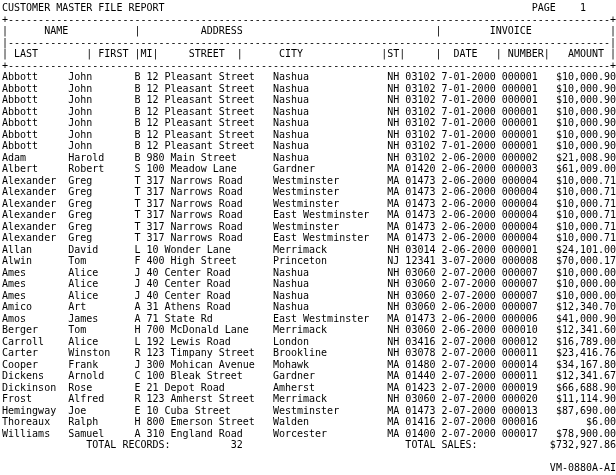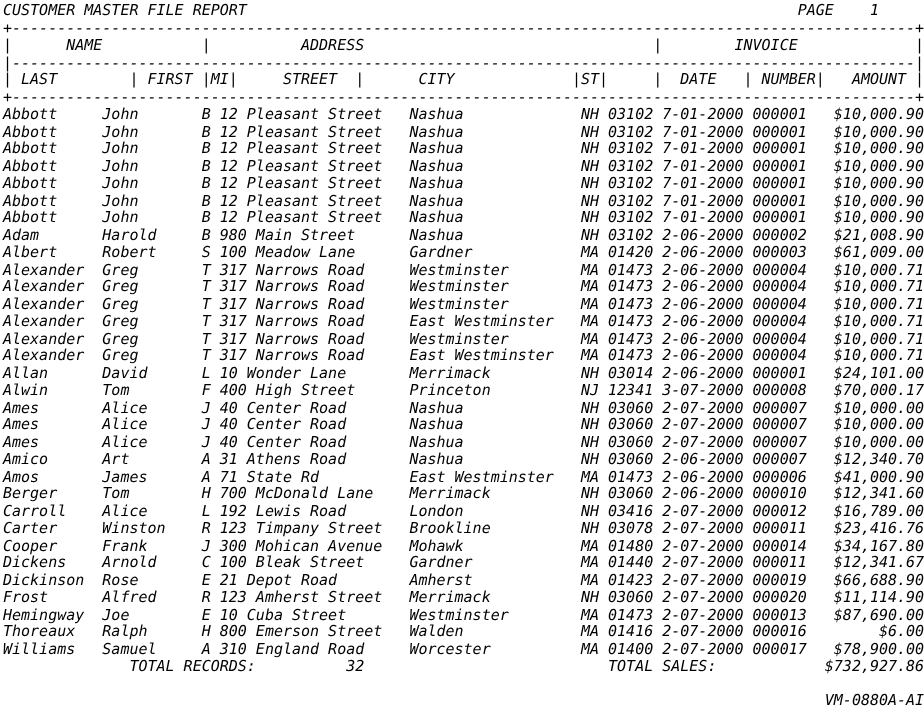--- a/index.html
+++ b/index.html
@@ -14,19 +14,18 @@
     font-family: "DejaVu Sans Mono", "Liberation Mono", monospace;
     font-size: 10px;
     line-height: 11.5px;
     color: #000000;
     white-space: pre;
     padding: 2px 0 0 2px;
   }
   .ln {
     height: 11.5px;
     letter-spacing: 0;
-    font-style: italic;
   }
 </style>
 </head>
 <body>
 
 <div class="report" style="background: rgb(255, 255, 255); color: rgb(0, 0, 0);"><div class="ln">CUSTOMER MASTER FILE REPORT                                                             PAGE    1     </div><div class="ln">+----------------------------------------------------------------------------------------------------+</div><div class="ln">|      NAME           |          ADDRESS                                |        INVOICE             |</div><div class="ln">|----------------------------------------------------------------------------------------------------|</div><div class="ln">| LAST        | FIRST |MI|     STREET  |      CITY             |ST|     |  DATE   | NUMBER|   AMOUNT |</div><div class="ln">+----------------------------------------------------------------------------------------------------+</div><div class="ln">Abbott     John       B 12 Pleasant Street   Nashua             NH 03102 7-01-2000 000001   $10,000.90</div><div class="ln">Abbott     John       B 12 Pleasant Street   Nashua             NH 03102 7-01-2000 000001   $10,000.90</div><div class="ln">Abbott     John       B 12 Pleasant Street   Nashua             NH 03102 7-01-2000 000001   $10,000.90</div><div class="ln">Abbott     John       B 12 Pleasant Street   Nashua             NH 03102 7-01-2000 000001   $10,000.90</div><div class="ln">Abbott     John       B 12 Pleasant Street   Nashua             NH 03102 7-01-2000 000001   $10,000.90</div><div class="ln">Abbott     John       B 12 Pleasant Street   Nashua             NH 03102 7-01-2000 000001   $10,000.90</div><div class="ln">Abbott     John       B 12 Pleasant Street   Nashua             NH 03102 7-01-2000 000001   $10,000.90</div><div class="ln">Adam       Harold     B 980 Main Street      Nashua             NH 03102 2-06-2000 000002   $21,008.90</div><div class="ln">Albert     Robert     S 100 Meadow Lane      Gardner            MA 01420 2-06-2000 000003   $61,009.00</div><div class="ln">Alexander  Greg       T 317 Narrows Road     Westminster        MA 01473 2-06-2000 000004   $10,000.71</div><div class="ln">Alexander  Greg       T 317 Narrows Road     Westminster        MA 01473 2-06-2000 000004   $10,000.71</div><div class="ln">Alexander  Greg       T 317 Narrows Road     Westminster        MA 01473 2-06-2000 000004   $10,000.71</div><div class="ln">Alexander  Greg       T 317 Narrows Road     East Westminster   MA 01473 2-06-2000 000004   $10,000.71</div><div class="ln">Alexander  Greg       T 317 Narrows Road     Westminster        MA 01473 2-06-2000 000004   $10,000.71</div><div class="ln">Alexander  Greg       T 317 Narrows Road     East Westminster   MA 01473 2-06-2000 000004   $10,000.71</div><div class="ln">Allan      David      L 10 Wonder Lane       Merrimack          NH 03014 2-06-2000 000001   $24,101.00</div><div class="ln">Alwin      Tom        F 400 High Street      Princeton          NJ 12341 3-07-2000 000008   $70,000.17</div><div class="ln">Ames       Alice      J 40 Center Road       Nashua             NH 03060 2-07-2000 000007   $10,000.00</div><div class="ln">Ames       Alice      J 40 Center Road       Nashua             NH 03060 2-07-2000 000007   $10,000.00</div><div class="ln">Ames       Alice      J 40 Center Road       Nashua             NH 03060 2-07-2000 000007   $10,000.00</div><div class="ln">Amico      Art        A 31 Athens Road       Nashua             NH 03060 2-06-2000 000007   $12,340.70</div><div class="ln">Amos       James      A 71 State Rd          East Westminster   MA 01473 2-06-2000 000006   $41,000.90</div><div class="ln">Berger     Tom        H 700 McDonald Lane    Merrimack          NH 03060 2-06-2000 000010   $12,341.60</div><div class="ln">Carroll    Alice      L 192 Lewis Road       London             NH 03416 2-07-2000 000012   $16,789.00</div><div class="ln">Carter     Winston    R 123 Timpany Street   Brookline          NH 03078 2-07-2000 000011   $23,416.76</div><div class="ln">Cooper     Frank      J 300 Mohican Avenue   Mohawk             MA 01480 2-07-2000 000014   $34,167.80</div><div class="ln">Dickens    Arnold     C 100 Bleak Street     Gardner            MA 01440 2-07-2000 000011   $12,341.67</div><div class="ln">Dickinson  Rose       E 21 Depot Road        Amherst            MA 01423 2-07-2000 000019   $66,688.90</div><div class="ln">Frost      Alfred     R 123 Amherst Street   Merrimack          NH 03060 2-07-2000 000020   $11,114.90</div><div class="ln">Hemingway  Joe        E 10 Cuba Street       Westminster        MA 01473 2-07-2000 000013   $87,690.00</div><div class="ln">Thoreaux   Ralph      H 800 Emerson Street   Walden             MA 01416 2-07-2000 000016        $6.00</div><div class="ln">Williams   Samuel     A 310 England Road     Worcester          MA 01400 2-07-2000 000017   $78,900.00</div><div class="ln">              TOTAL RECORDS:          32                           TOTAL SALES:            $732,927.86</div><div class="ln"> </div><div class="ln">                                                                                           VM-0880A-AI</div></div>
 
 </body></html>

